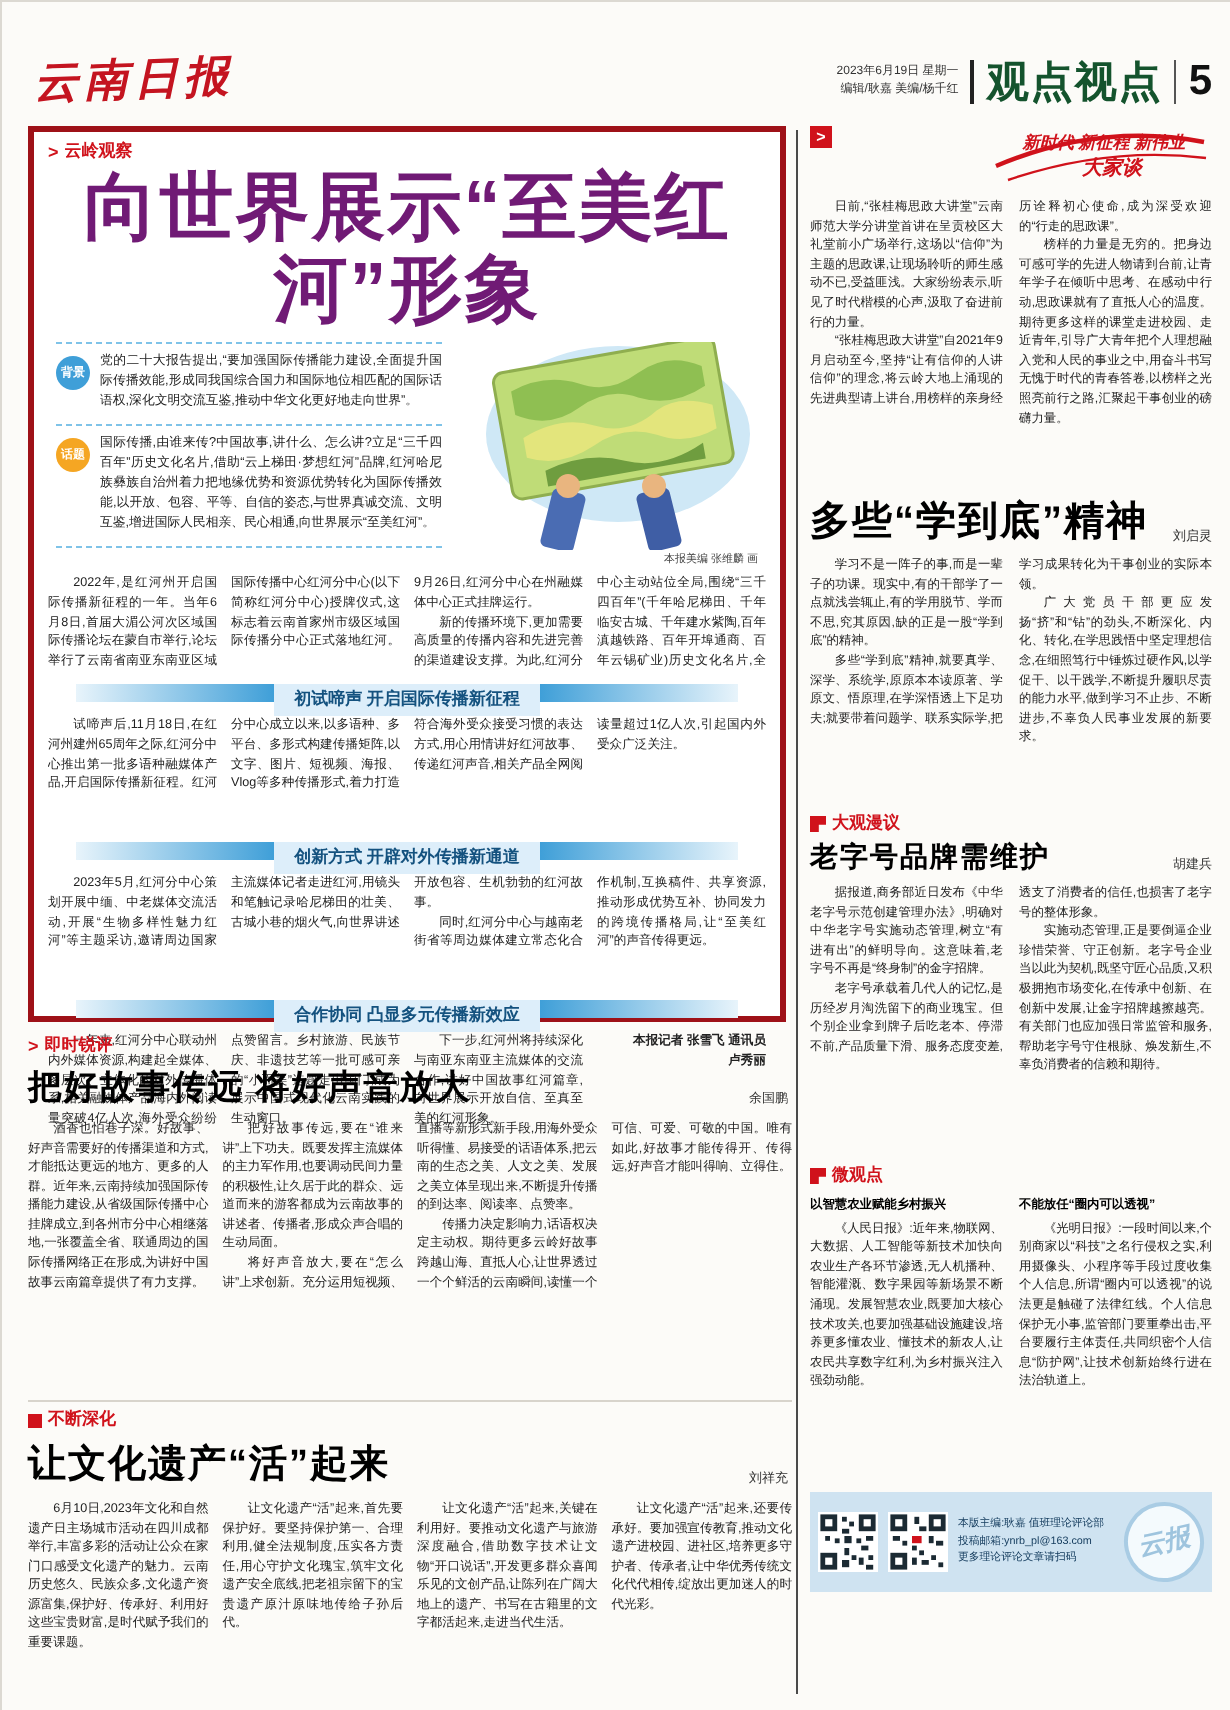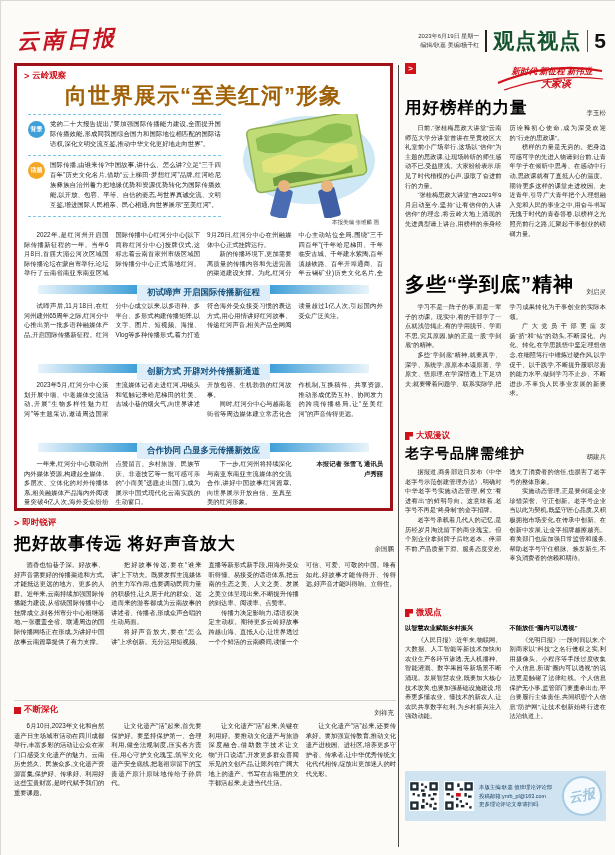--- a/index.html
+++ b/index.html
@@ -19,21 +19,21 @@
   
   .sec-label{display:flex;align-items:center;gap:3px;font-size:8.5px;font-weight:bold;color:#d0121b;}
   .chev{color:#d0121b;font-weight:bold;font-size:9px;}
   .sq{display:inline-block;width:7px;height:7px;background:#d0121b;}
   .flag{display:inline-block;width:8px;height:8px;background:#d0121b;
         clip-path:polygon(0 100%,0 0,100% 0,100% 55%,55% 55%,55% 100%);}
   .author{font-size:6.5px;color:#333;white-space:nowrap;}
   
   .main-box{position:absolute;left:13px;top:62px;width:379px;height:448px;
         border:3px solid #9e1118;background:#fff;box-sizing:border-box;padding:4px 7px;}
-  .main-headline{text-align:center;font-size:22px;font-weight:bold;color:#a16207;
+  .main-headline{text-align:center;font-size:37px;font-weight:bold;color:#701a75;
         letter-spacing:1px;margin:2px 0 6px 0;line-height:1.1;}
   .intro-row{display:flex;gap:8px;margin:0 4px 4px 4px;}
   .intro-left{flex:1 1 56%;}
   .intro-item{display:flex;gap:5px;border-bottom:1px dashed #7fc3e8;padding:4px 0 6px 0;}
   .intro-item:first-child{border-top:1px dashed #7fc3e8;}
   .badge{flex:0 0 17px;height:17px;border-radius:50%;color:#fff;font-size:6px;font-weight:bold;
         display:flex;align-items:center;justify-content:center;margin-top:2px;}
   .badge.bg1{background:#3f9fd8;}
   .badge.bg2{background:#f5a623;}
   .intro-item p{margin:0;font-size:6.4px;line-height:1.55;text-align:justify;color:#222;}
@@ -202,20 +202,21 @@
       <p>传播力决定影响力,话语权决定主动权。期待更多云岭好故事跨越山海、直抵人心,让世界透过一个个鲜活的云南瞬间,读懂一个可信、可爱、可敬的中国。唯有如此,好故事才能传得开、传得远,好声音才能叫得响、立得住。</p>
     </div>
   </div>
 
   <div class="forum">
     <div class="sec-label">
       <span class="sq"></span>
       <span>不断深化</span>
     </div>
     <div class="wide-head">
+      <span class="t">让文化遗产“活”起来</span>
       <span class="author">刘祥充</span>
     </div>
     <div class="cols4">
       <p>6月10日,2023年文化和自然遗产日主场城市活动在四川成都举行,丰富多彩的活动让公众在家门口感受文化遗产的魅力。云南历史悠久、民族众多,文化遗产资源富集,保护好、传承好、利用好这些宝贵财富,是时代赋予我们的重要课题。</p>
       <p>让文化遗产“活”起来,首先要保护好。要坚持保护第一、合理利用,健全法规制度,压实各方责任,用心守护文化瑰宝,筑牢文化遗产安全底线,把老祖宗留下的宝贵遗产原汁原味地传给子孙后代。</p>
       <p>让文化遗产“活”起来,关键在利用好。要推动文化遗产与旅游深度融合,借助数字技术让文物“开口说话”,开发更多群众喜闻乐见的文创产品,让陈列在广阔大地上的遗产、书写在古籍里的文字都活起来,走进当代生活。</p>
       <p>让文化遗产“活”起来,还要传承好。要加强宣传教育,推动文化遗产进校园、进社区,培养更多守护者、传承者,让中华优秀传统文化代代相传,绽放出更加迷人的时代光彩。</p>
     </div>
   </div>
 
@@ -226,24 +227,20 @@
     <div class="stamp-row">
       <div class="chev-box">&gt;</div>
       <svg viewBox="0 0 112 32">
         <path d="M4 22 Q56 0 108 10" stroke="#d0121b" fill="none" stroke-width="2.2"></path>
         <path d="M10 29 Q60 12 109 18" stroke="#d0121b" fill="none" stroke-width="1.2"></path>
         <text x="58" y="13" text-anchor="middle" font-size="8.5" font-weight="bold" font-style="italic" fill="#d0121b">新时代 新征程 新伟业</text>
         <text x="62" y="26" text-anchor="middle" font-size="10" font-weight="bold" font-style="italic" fill="#d0121b">大家谈</text>
       </svg>
     </div>
 
-    <div class="r-head">
-      <span class="t">用好榜样的力量</span>
-      <span class="author">李玉松</span>
-    </div>
     <div class="cols2 b1">
       <p>日前,“张桂梅思政大讲堂”云南师范大学分讲堂首讲在呈贡校区大礼堂前小广场举行,这场以“信仰”为主题的思政课,让现场聆听的师生感动不已,受益匪浅。大家纷纷表示,听见了时代楷模的心声,汲取了奋进前行的力量。</p>
       <p>“张桂梅思政大讲堂”自2021年9月启动至今,坚持“让有信仰的人讲信仰”的理念,将云岭大地上涌现的先进典型请上讲台,用榜样的亲身经历诠释初心使命,成为深受欢迎的“行走的思政课”。</p>
       <p>榜样的力量是无穷的。把身边可感可学的先进人物请到台前,让青年学子在倾听中思考、在感动中行动,思政课就有了直抵人心的温度。期待更多这样的课堂走进校园、走近青年,引导广大青年把个人理想融入党和人民的事业之中,用奋斗书写无愧于时代的青春答卷,以榜样之光照亮前行之路,汇聚起干事创业的磅礴力量。</p>
     </div>
 
     <div class="r-head">
       <span class="t t2">多些“学到底”精神</span>
       <span class="author">刘启灵</span>
     </div>

